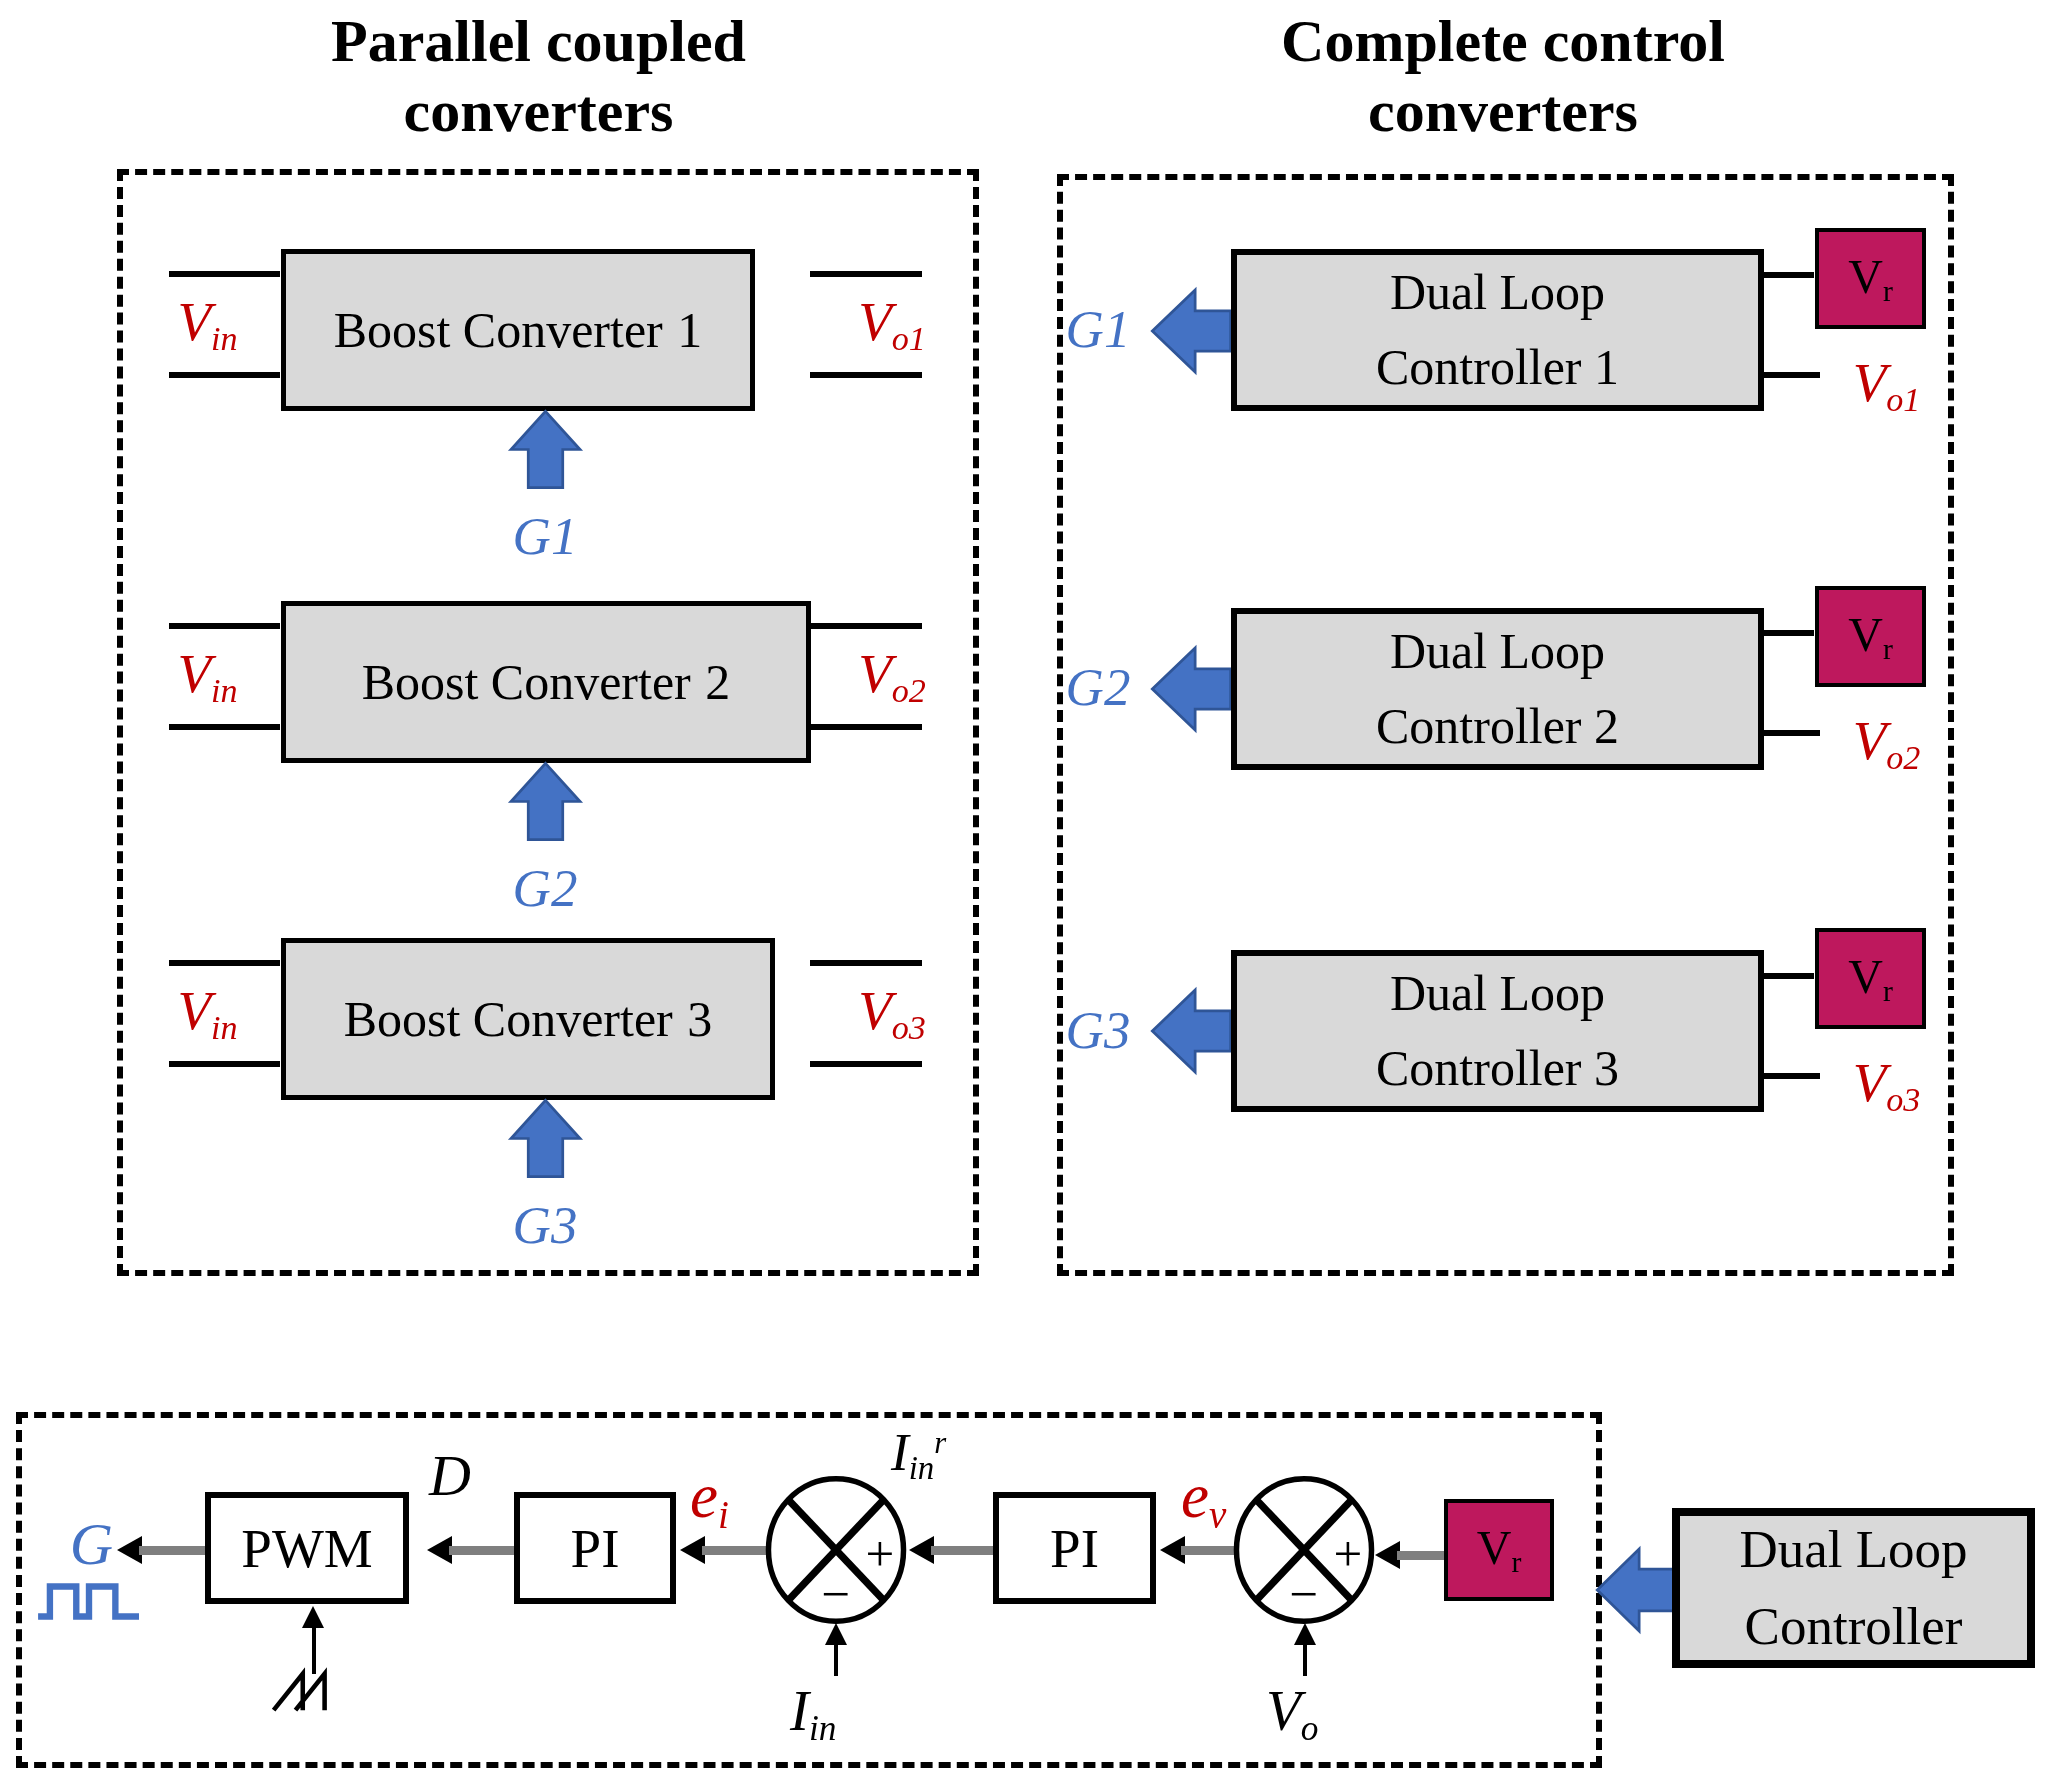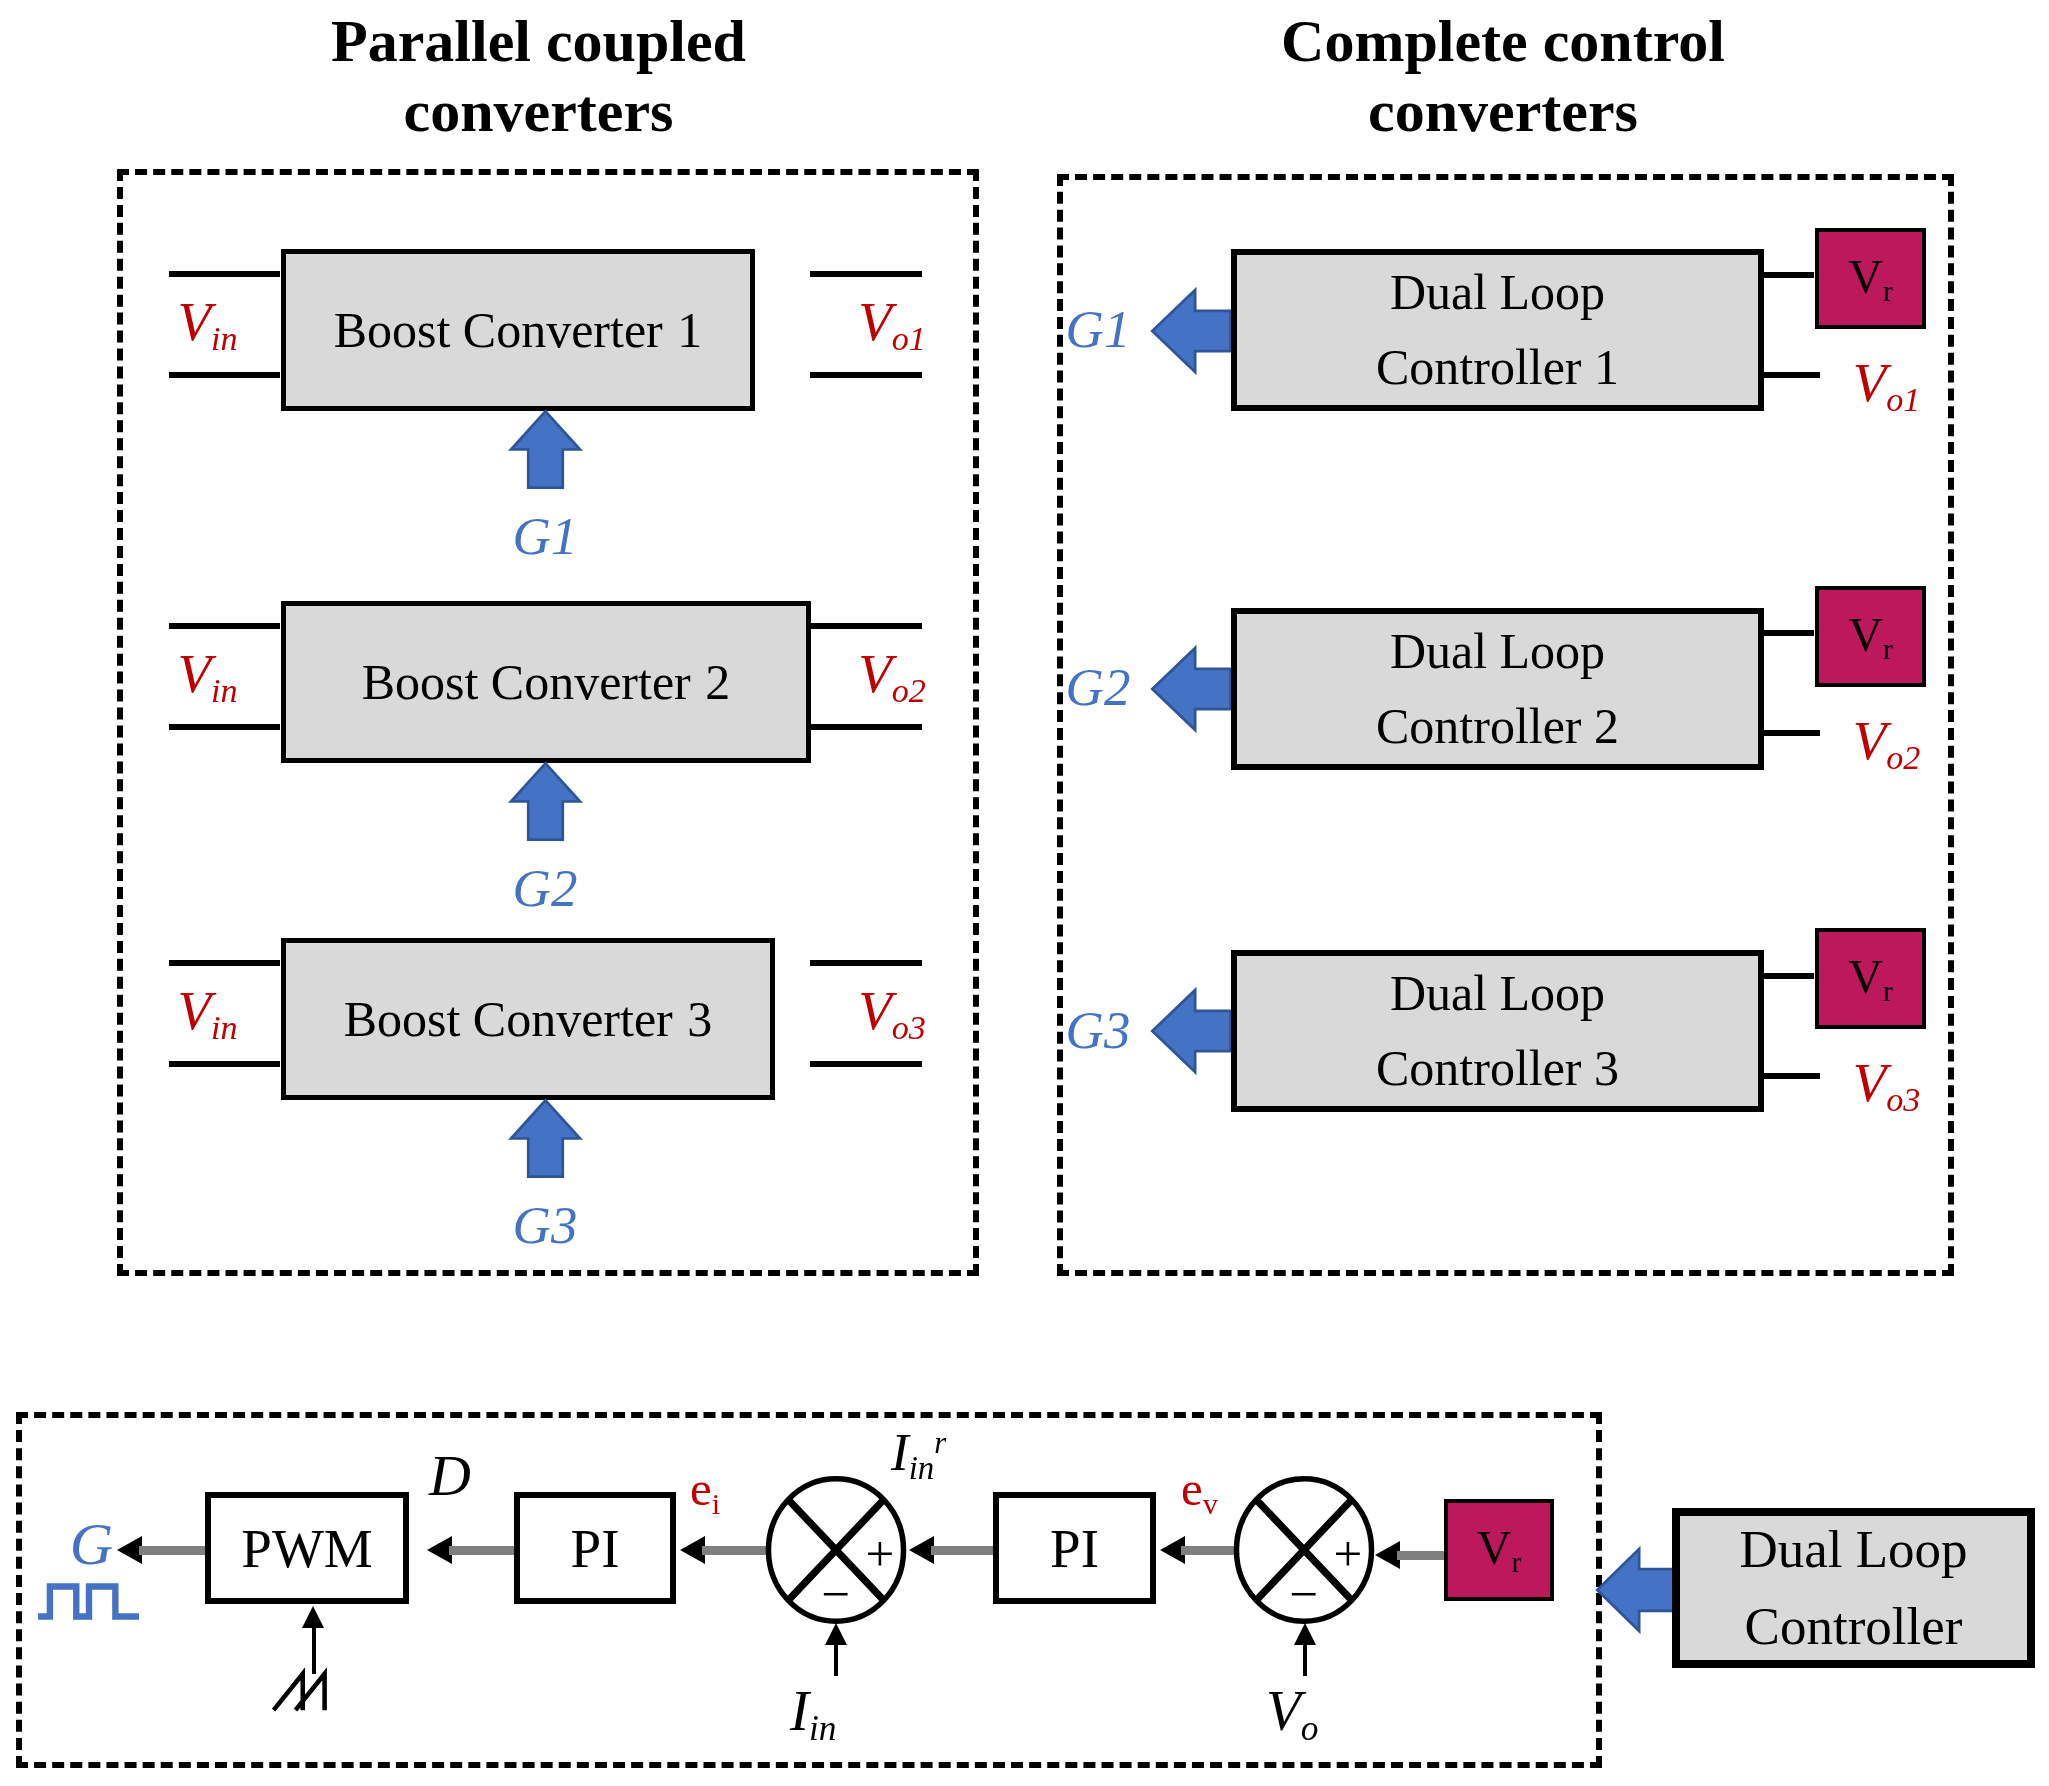--- a/index.html
+++ b/index.html
@@ -15,21 +15,21 @@
         justify-content:center;font-size:55px;color:#000;box-sizing:border-box;}
   .vrbox{position:absolute;background:#be185d;border:4.6px solid #000;display:flex;align-items:center;
         justify-content:center;font-size:48px;box-sizing:border-box;}
   .wire{position:absolute;height:6.4px;background:#000;}
   .vlabel{position:absolute;font-style:italic;color:#c00000;font-size:55px;display:flex;
           align-items:center;justify-content:center;}
   .glabel{position:absolute;font-style:italic;color:#4472c4;font-size:53px;display:flex;
           align-items:center;justify-content:center;}
   .sub{font-size:0.62em;vertical-align:-0.28em;}
   .sup{font-size:0.58em;vertical-align:0.55em;}
-  .elabel{position:absolute;color:#c00000;font-size:49px;}
+  .elabel{position:absolute;font-style:italic;color:#c00000;font-size:63px;}
   .ilabel{position:absolute;font-style:italic;color:#000;font-size:53px;}
   .dlabel{position:absolute;font-style:italic;color:#000;font-size:58px;}
   .ah-left{position:absolute;width:0;height:0;border-top:14.6px solid transparent;
            border-bottom:14.6px solid transparent;border-right:25px solid #000;}
   .ah-up{position:absolute;width:0;height:0;border-left:11px solid transparent;
          border-right:11px solid transparent;border-bottom:22px solid #000;}
   .shaft-h{position:absolute;height:9.1px;background:#7f7f7f;}
   .shaft-v{position:absolute;width:3.7px;background:#000;}
   svg{position:absolute;overflow:visible;}
 </style>

